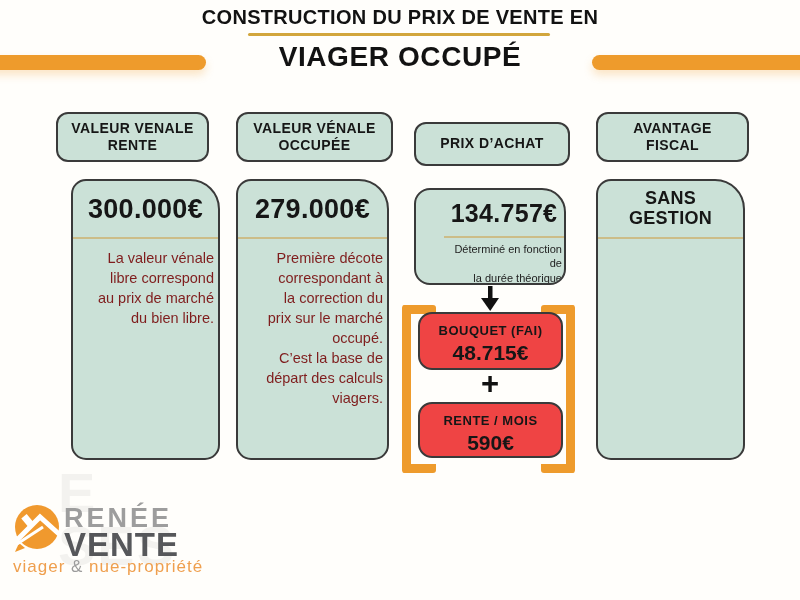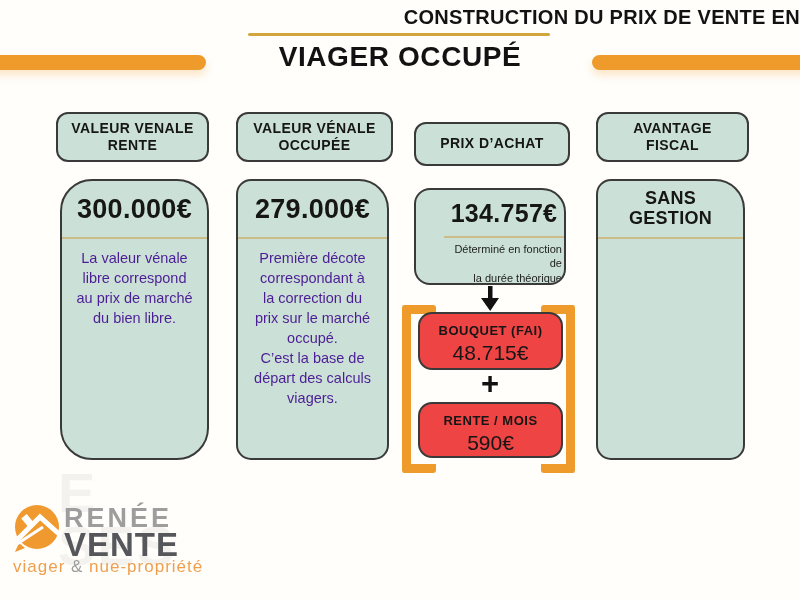--- a/index.html
+++ b/index.html
@@ -9,21 +9,21 @@
     background:#fffefb;
     font-family:"Liberation Sans", sans-serif;
     color:#161616;
     overflow:hidden;
   }
   .pre{white-space:pre-line;}
 
   
   .kicker{
     position:absolute;left:0;top:6px;width:800px;
-    text-align:right;font-size:20px;font-weight:800;
+    text-align:center;font-size:20px;font-weight:800;
     letter-spacing:.3px;color:#121212;
   }
   .gold-rule{
     position:absolute;left:248px;top:33px;width:302px;height:3px;
     background:#d2a63c;border-radius:2px;
   }
   .main-title{
     position:absolute;left:0;top:41px;width:800px;
     text-align:center;font-size:28px;font-weight:800;
     letter-spacing:.6px;color:#121212;
@@ -50,22 +50,22 @@
     border-radius:15px 30px 15px 15px;
     box-sizing:border-box;overflow:hidden;
   }
   .boxvalue{
     height:56px;display:flex;align-items:center;justify-content:center;
     font-size:27px;font-weight:800;letter-spacing:.3px;text-align:center;
   }
   .boxvalue.small-caps{font-size:18px;line-height:1.1;}
   .hdivider{height:2px;background:#ccbd88;}
   .boxbody{
-    padding:9px 4px 0 4px;text-align:center;
-    font-size:14.5px;line-height:1.38;color:#4c1d95;
+    padding:9px 4px 0 4px;text-align:right;
+    font-size:14.5px;line-height:1.38;color:#7f1d1d;
   }
   .mainbox3{
     position:absolute;left:414px;top:188px;width:152px;height:97px;
     background:#cbe1d7;border:2.5px solid #3a3a3a;border-radius:16px 24px 16px 16px;
     box-sizing:border-box;overflow:hidden;padding-left:28px;
   }
   .mainbox3 .boxvalue{height:46px;font-size:25px;}
   .note3{
     padding:4px 2px 0 2px;text-align:right;
     font-size:11px;line-height:1.3;color:#222;font-weight:400;
@@ -85,21 +85,21 @@
     left:541px;
     border-right:9px solid #ee9b2c;border-top:9px solid #ee9b2c;border-bottom:9px solid #ee9b2c;
     border-radius:3px;
   }
   .smallbox{
     position:absolute;left:418px;width:145px;
     background:#ef4444;border:2.5px solid #3a3a3a;border-radius:14px;
     box-sizing:border-box;text-align:center;
   }
   .smallbox .lbl{font-size:13px;font-weight:800;letter-spacing:.5px;padding-top:9px;}
-  .smallbox .val{font-size:21px;font-weight:400;padding-top:3px;}
+  .smallbox .val{font-size:21px;font-weight:700;padding-top:3px;}
   .plus-sign{
     position:absolute;left:414px;top:368px;width:152px;
     text-align:center;font-size:31px;font-weight:800;line-height:1;color:#111;
   }
 
   
   .logo-ghost{
     position:absolute;left:58px;top:466px;
     font-weight:800;color:#000;opacity:.045;
     font-size:56px;line-height:.95;letter-spacing:2px;
@@ -126,21 +126,21 @@
 <div class="canvas">
 
   <div class="kicker pre">CONSTRUCTION DU PRIX DE VENTE EN</div>
   <div class="gold-rule"></div>
   <div class="main-title">VIAGER OCCUPÉ</div>
   <div class="side-bar left"></div>
   <div class="side-bar right"></div>
 
   <div class="pill pre" style="left:56px;width:149px;top:112px;">VALEUR VENALE
 RENTE</div>
-  <div class="tallbox" style="left:60px;width:149px;border-radius:32px;">
+  <div class="tallbox" style="left:71px;width:149px;">
     <div class="boxvalue">300.000€</div>
     <div class="hdivider"></div>
     <div class="boxbody pre">La valeur vénale
 libre correspond
 au prix de marché
 du bien libre.</div>
   </div>
 
   <div class="pill pre" style="left:236px;width:153px;top:112px;">VALEUR VÉNALE
 OCCUPÉE</div>

